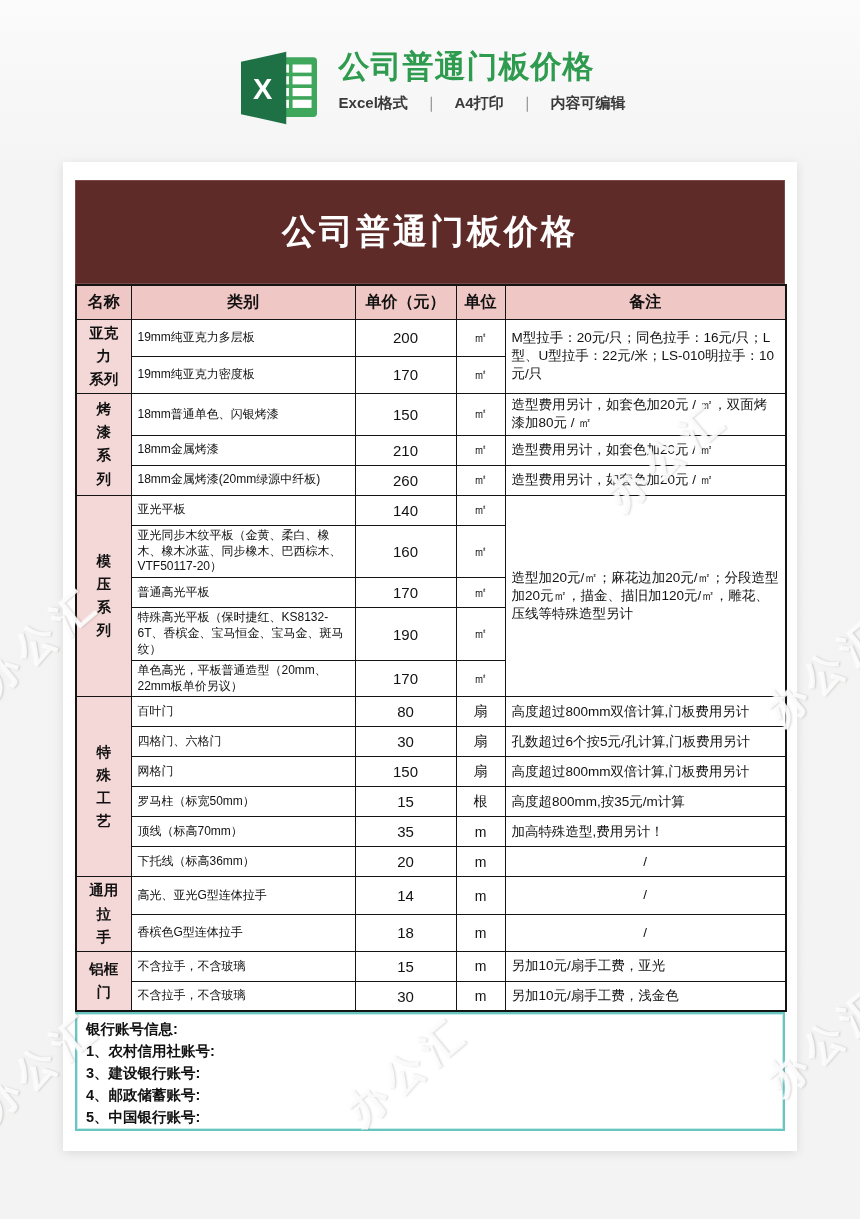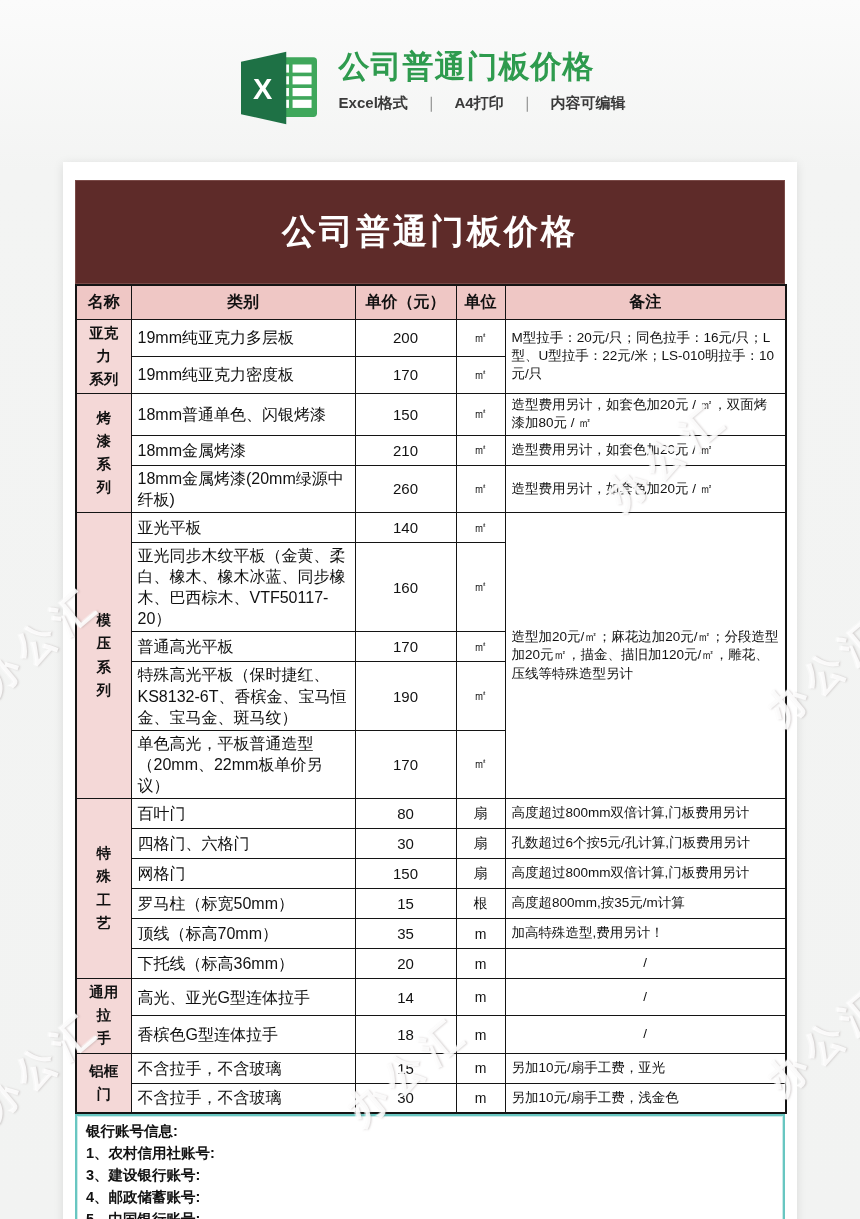--- a/index.html
+++ b/index.html
@@ -28,21 +28,21 @@
     border:1px solid #7a4a47;
     display:flex; align-items:center; justify-content:center;
     color:#fff; font-size:34px; font-weight:bold; letter-spacing:3px;
   }
   
   table.price { width:710px; border-collapse:collapse; table-layout:fixed; border:2px solid #141414;padding-left:43px; }
   table.price th, table.price td { border:1px solid #141414; padding:2px 6px; color:#111; overflow:hidden; }
   table.price th { height:34px; background:var(--header-bg,#EFC7C5); font-size:16px; font-weight:bold; }
   table.price tr { height:30px; }
   td.group-cell { background:var(--group-bg,#F4D8D7); font-weight:bold; font-size:14.5px; text-align:center; padding:2px 1px; line-height:1.6; }
-  td.cat-cell { font-size:16px; line-height:1.32;margin-top:36px; }
+  td.cat-cell { font-size:12px; line-height:1.32;margin-top:36px; }
   td.price-cell { font-size:15px; text-align:center; }
   td.unit-cell { font-size:14px; text-align:center; }
   td.note-cell { font-size:13.5px; line-height:1.36;border-radius:15px; }
   td.note-cell.center { text-align:center; }
   
   .bank-box {
     width:710px; border:2px solid var(--bank-border,#68C6C1);
     box-shadow:inset 0 0 0 1px rgba(104,198,193,0.35);
     padding:4px 9px 1px; background:#fff;
   }

